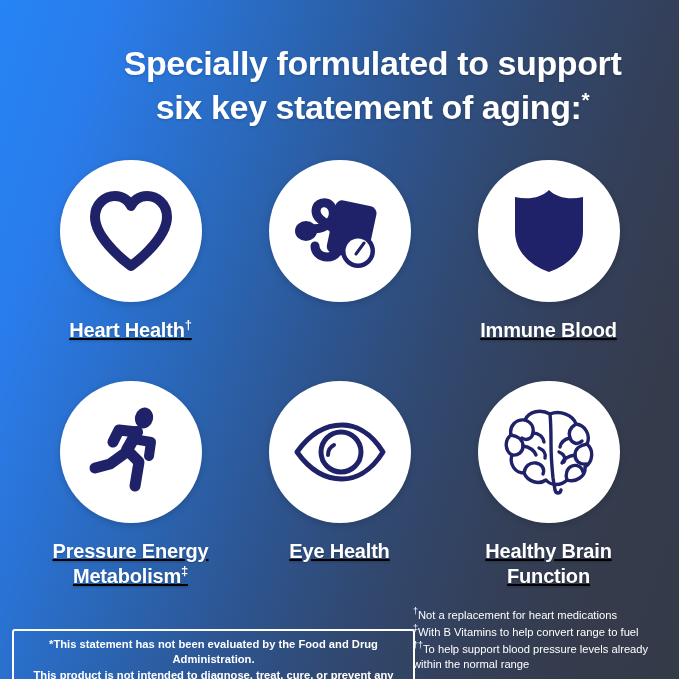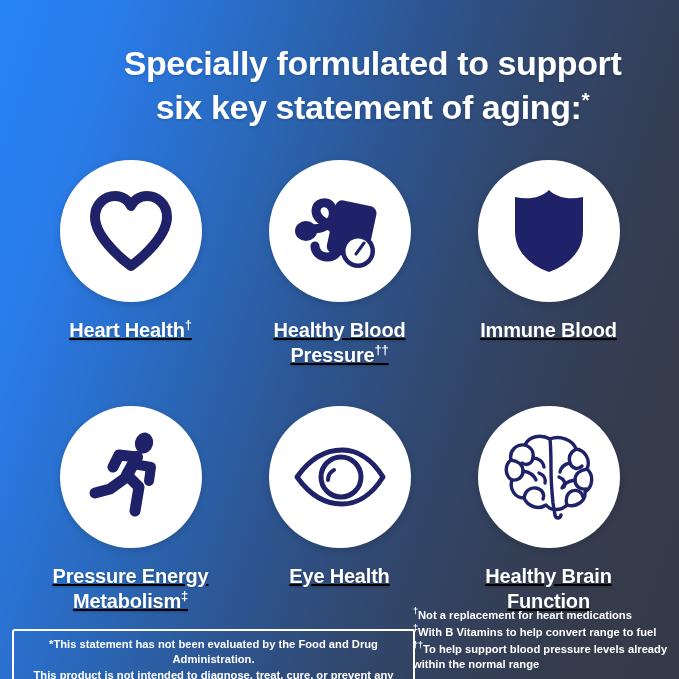--- a/index.html
+++ b/index.html
@@ -95,21 +95,21 @@
   }
 
   
   .footnotes {
     position: absolute;
     right: 10px;
     top: 608px;
     width: 256px;
     color: #ffffff;
     font-size: 11.2px;
-    font-weight: bold;
+    font-weight: normal;
     line-height: 1.33;
     text-align: left;
   }
   .footnotes p {
     margin: 0 0 2px 0;
   }
   .footnotes .mark {
     font-size: 9px;
     vertical-align: super;
     line-height: 0;
@@ -169,23 +169,20 @@
             <path d="M18 40 C26 40 34 38 38 30 C42 21 36 12 28 14 C21 16 20 25 26 30 C33 36 44 40 46 50 C48 60 42 68 33 68 C26 68 21 63 21 57" fill="none" stroke="#1f2268" stroke-width="9" stroke-linecap="round" stroke-linejoin="round"></path>
 
             <ellipse cx="12" cy="42" rx="11" ry="10" fill="#1f2268"></ellipse>
 
             <circle cx="64" cy="62" r="17" fill="#1f2268"></circle>
             <circle cx="64" cy="62" r="12.5" fill="#ffffff"></circle>
             <path d="M70 54 L62 65" stroke="#1f2268" stroke-width="3" stroke-linecap="round"></path>
           </svg>
         </span>
       </div>
-      <div class="cell-label">
-        <span>Healthy Blood Pressure</span><span class="sup">††</span>
-      </div>
     </div>
 
     <div class="cell">
       <div class="disc">
         <span>
           <svg width="78" height="88" viewBox="0 0 78 88">
             <path d="M5 10 C18 13 31 11 39 3 C47 11 60 13 73 10 L73 44 C73 66 56 79 39 85 C22 79 5 66 5 44 Z" fill="#1f2268"></path>
           </svg>
         </span>
       </div>

